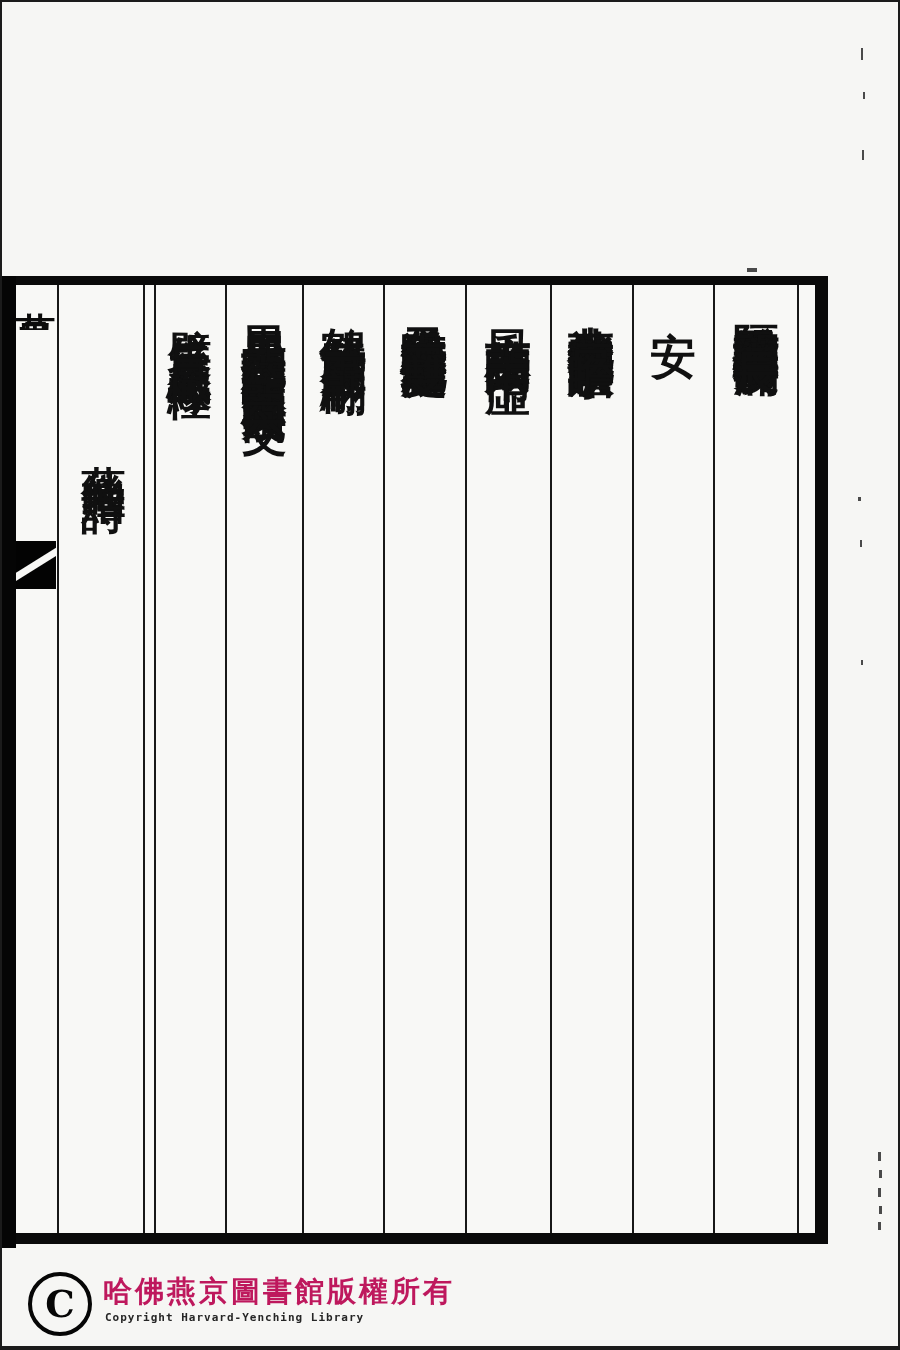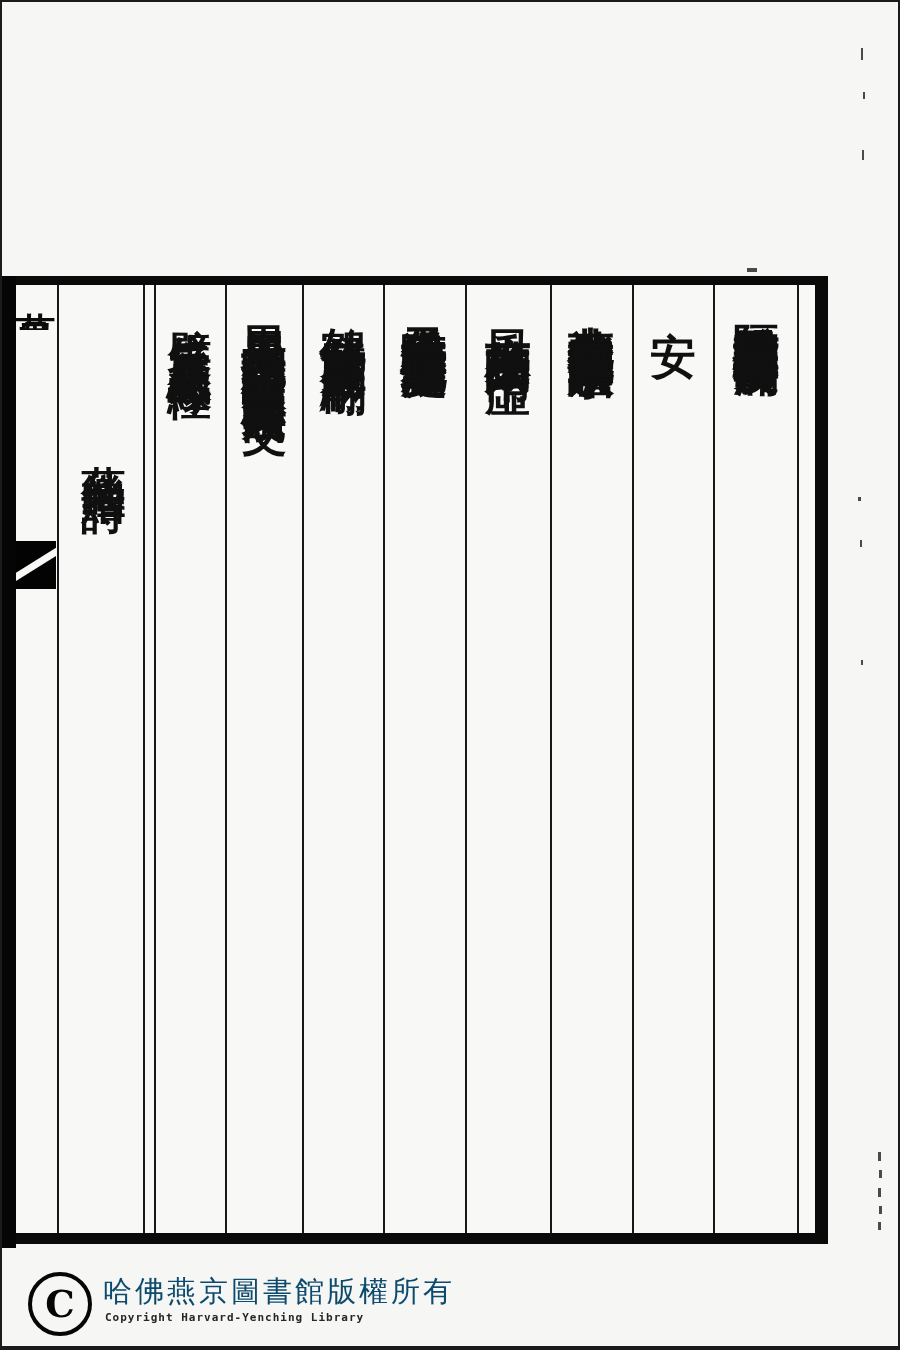--- a/index.html
+++ b/index.html
@@ -62,21 +62,21 @@
   
   .copy-circle{
     position:absolute;left:28px;top:1272px;width:56px;height:56px;
     border:4px solid #060606;border-radius:50%;
     display:flex;align-items:center;justify-content:center;
     font-size:37px;font-weight:600;color:#060606;z-index:12;
     font-family:"DejaVu Serif", serif;
   }
   .stamp-cjk{
     position:absolute;left:103px;top:1272px;width:420px;z-index:12;
-    font-size:29px;letter-spacing:3px;color:#0c4a6e;font-weight:400;
+    font-size:29px;letter-spacing:3px;color:#be185d;font-weight:700;
   }
   .stamp-en{
     position:absolute;left:105px;top:1311px;width:340px;z-index:12;
     font-family:"DejaVu Sans Mono", monospace;
     font-size:11px;font-weight:bold;letter-spacing:1px;color:#262626;
   }
 
   
   .speck{position:absolute;background:#4a4a4a;z-index:3;}
 </style>

